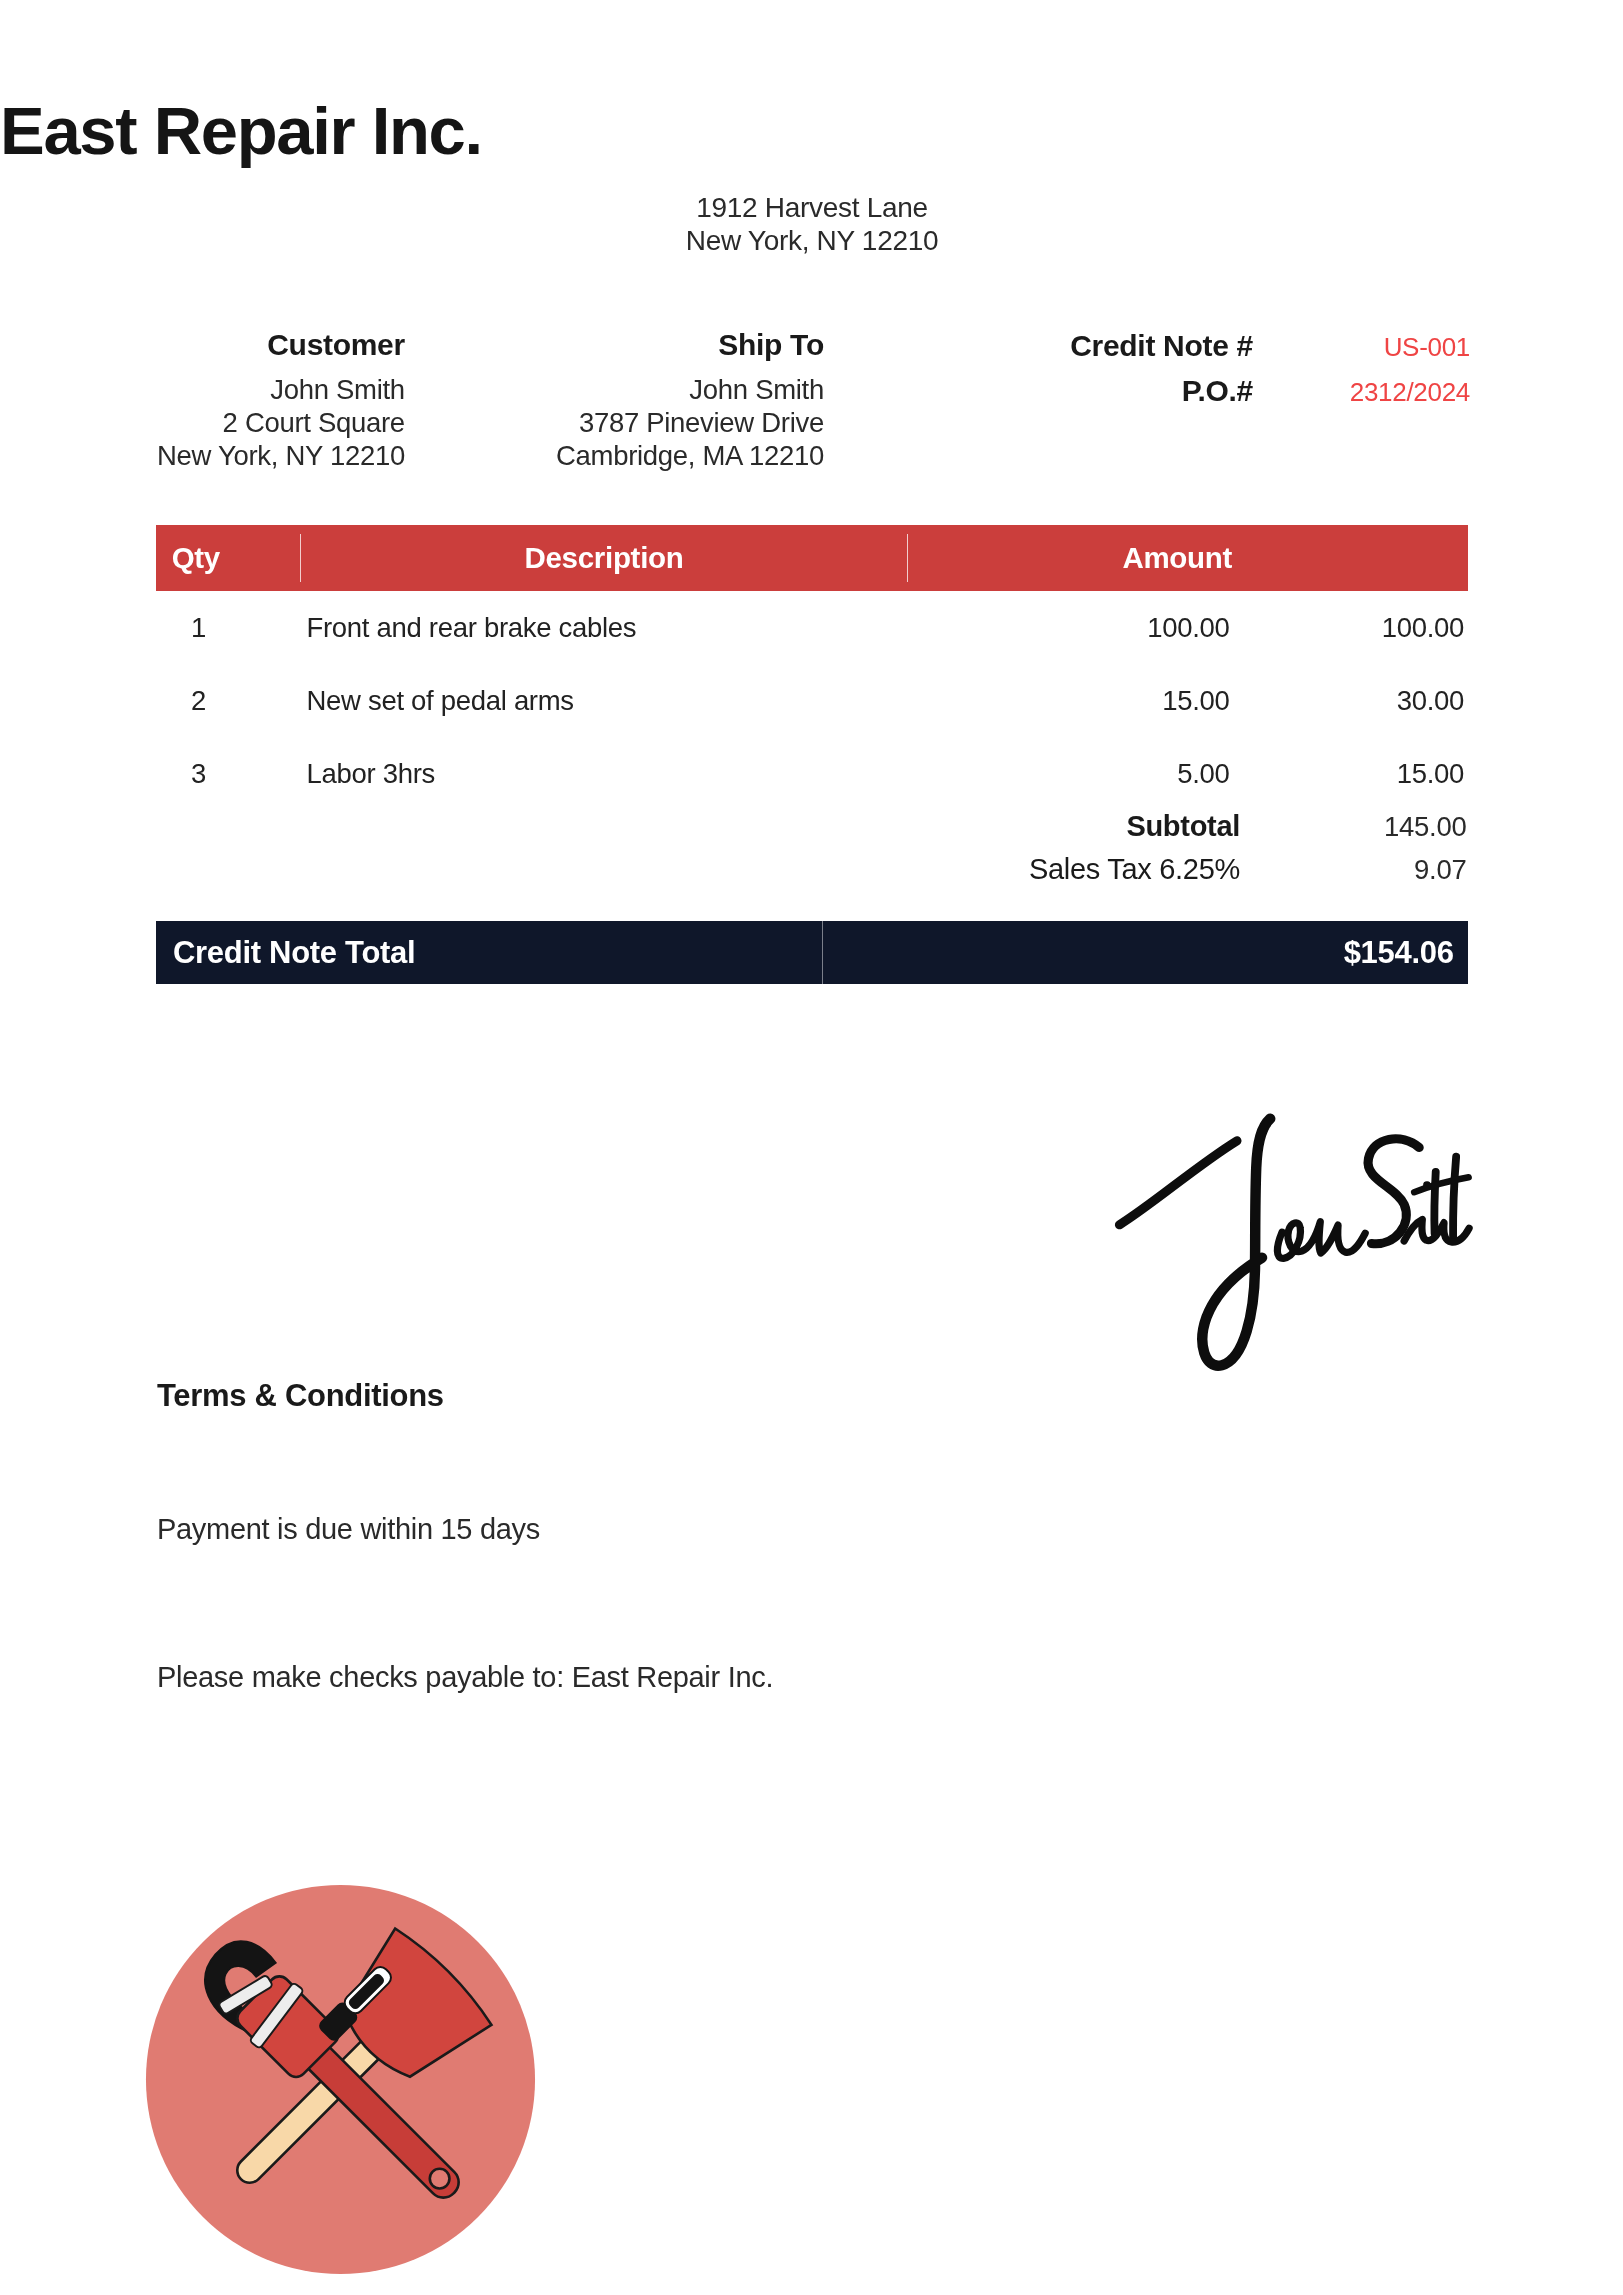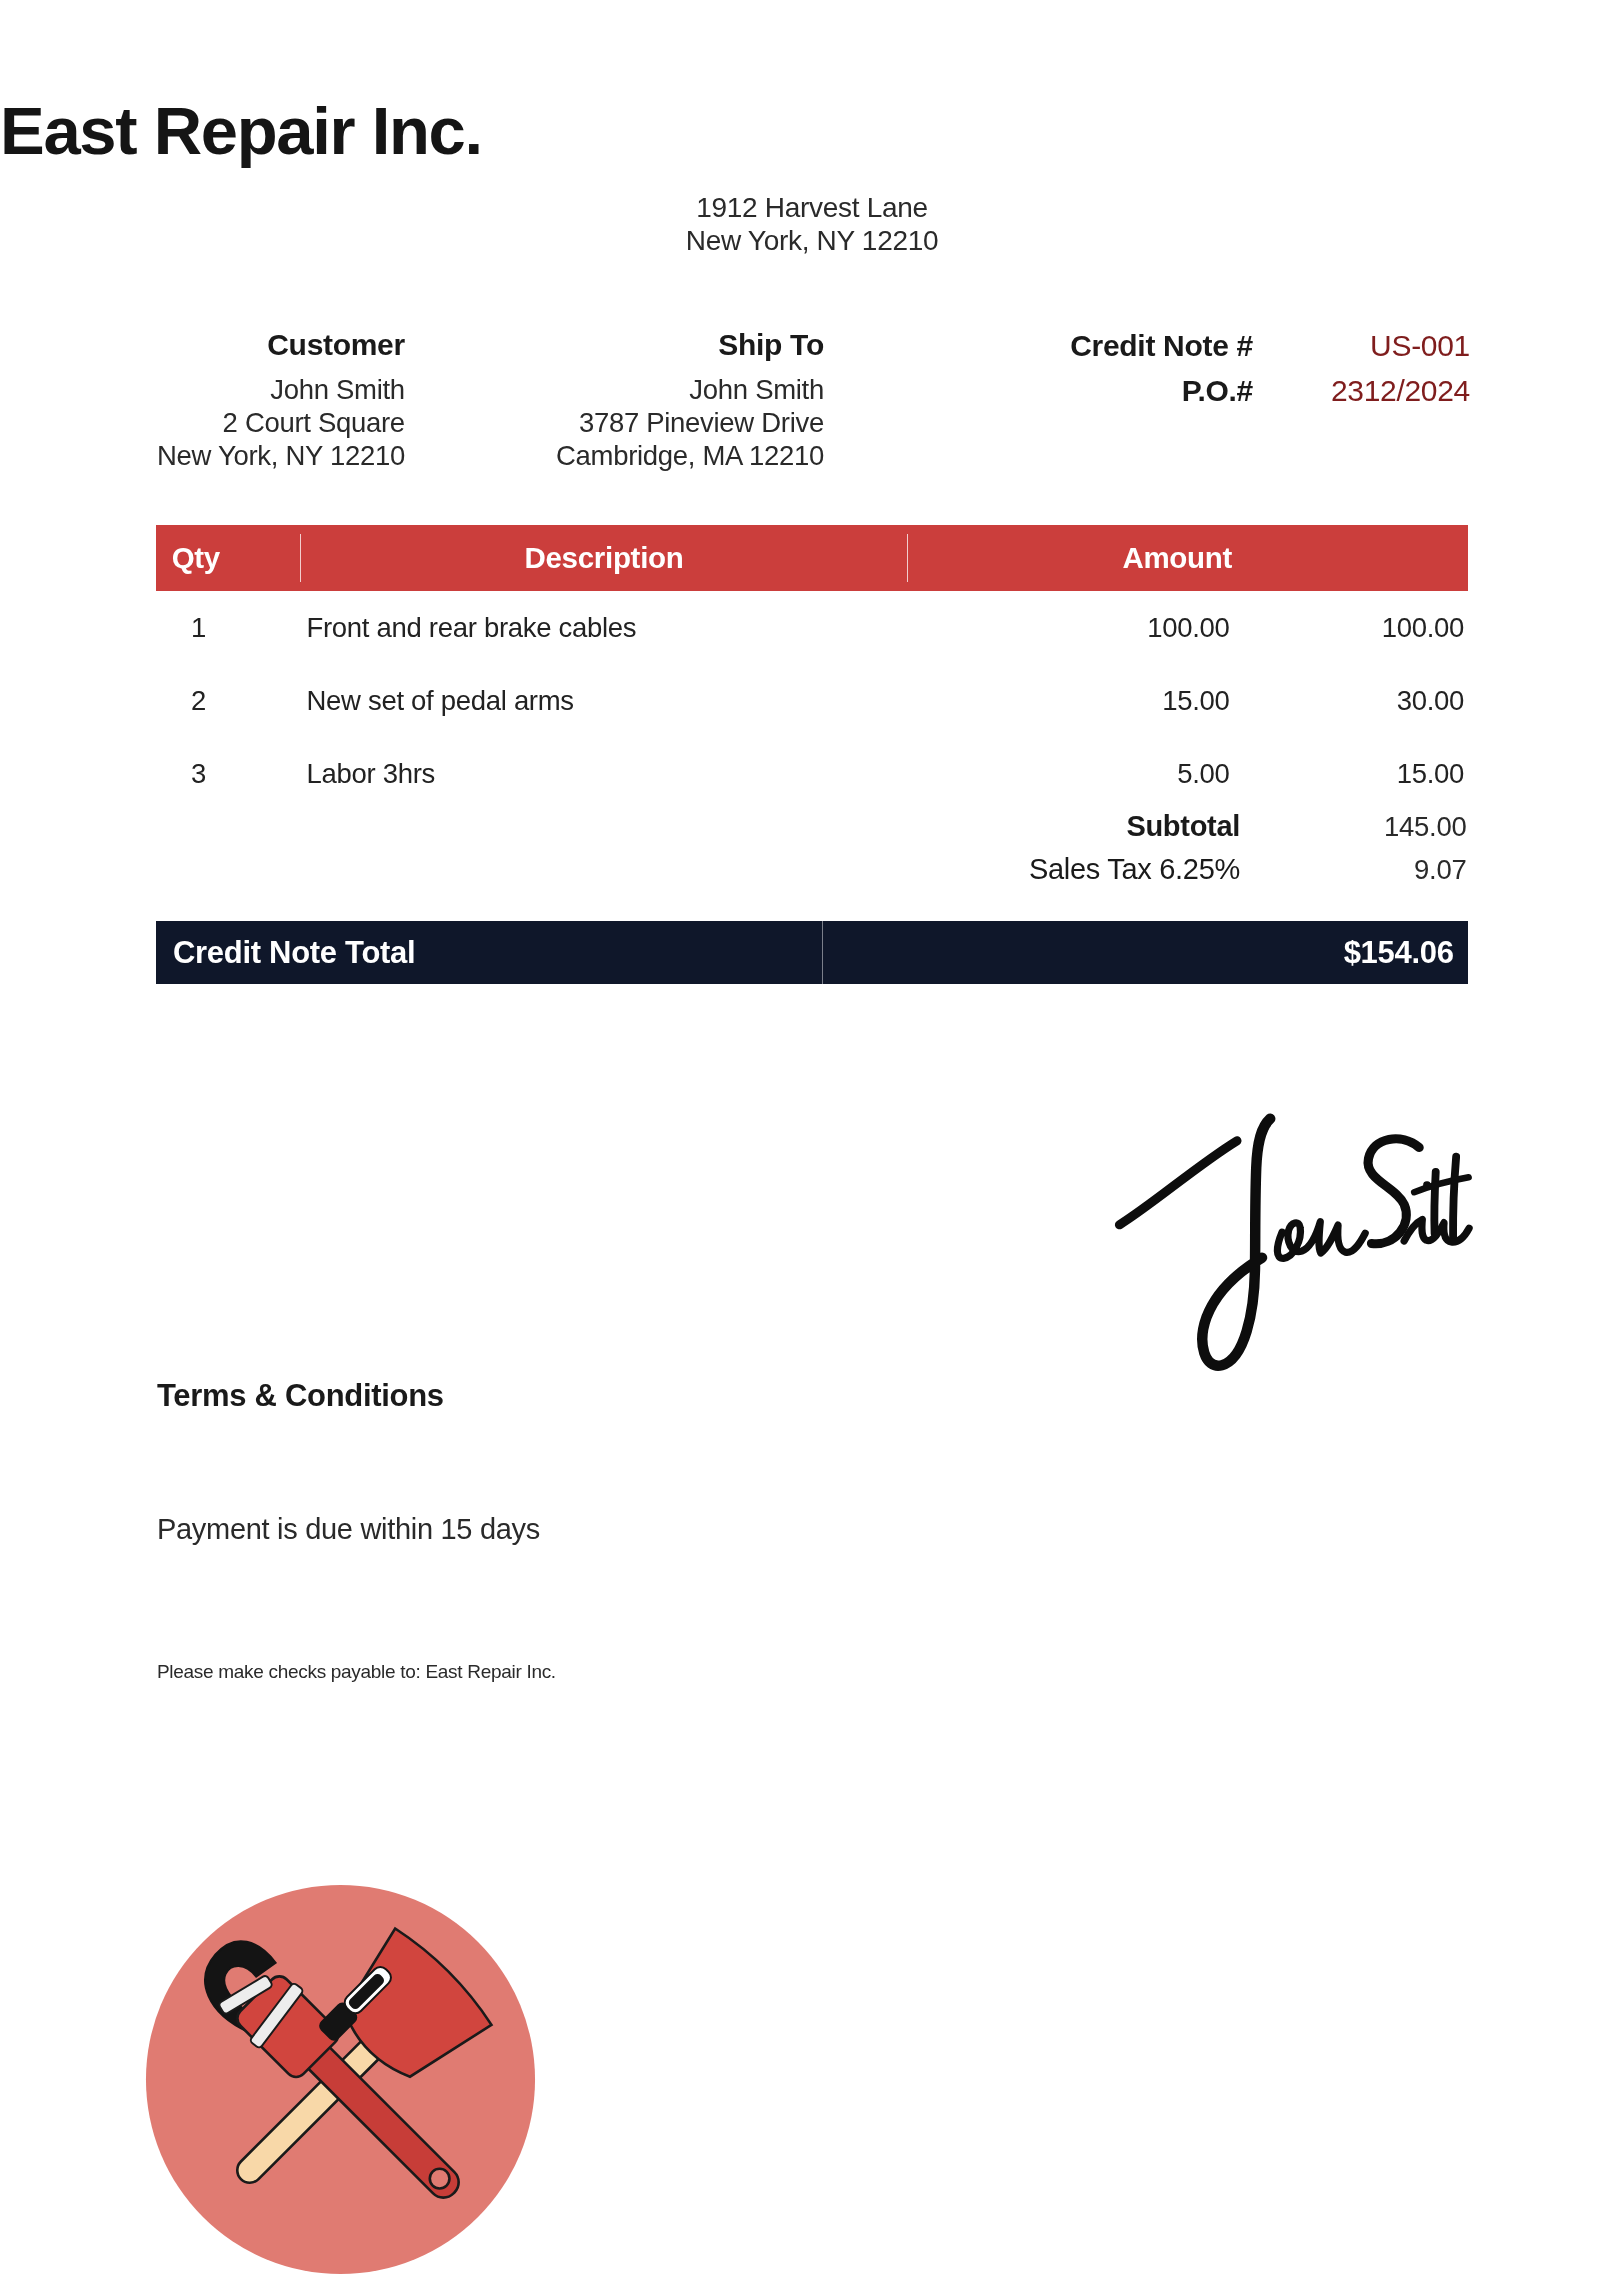--- a/index.html
+++ b/index.html
@@ -24,21 +24,21 @@
   }
   
   .addr-block{position:absolute;top:327px;letter-spacing:-0.3px;text-align:right;}
   .addr-block .block-heading{font-size:30px;font-weight:bold;color:#1a1a1a;line-height:35px;margin-bottom:10.5px;}
   .addr-block .addr-line{font-size:27.5px;line-height:33px;color:#2a2a2a;}
   .customer-block{left:157px;}
   .shipto-block{left:556px;}
   .meta-block{position:absolute;top:329px;left:982px;width:488px;letter-spacing:-0.3px;}
   .meta-row{display:grid;grid-template-columns:271px 217px;align-items:baseline;height:45px;}
   .meta-label{text-align:right;font-size:30px;font-weight:bold;color:#1a1a1a;}
-  .meta-value{text-align:right;font-size:30px;color:#7f1d1d;}
+  .meta-value{text-align:right;font-size:26px;color:#ef4444;}
   
   .items-header{
     position:absolute;left:156px;top:525px;width:1312px;height:66px;
     background:#cb3e3c;display:grid;grid-template-columns:144px 607px 329px 232px;
     align-items:center;color:#fff;font-size:29.5px;font-weight:bold;letter-spacing:-0.3px;
   }
   .items-header .hc{height:48px;display:flex;align-items:center;}
   .items-header .hc+.hc{border-left:1.3px solid rgba(255,255,255,0.75);}
   .hc-qty{padding-left:15.7px;}
   .hc-desc{justify-content:center;}
@@ -68,21 +68,21 @@
     content:"";position:absolute;left:666px;top:0;width:1.3px;height:63px;
     background:rgba(255,255,255,0.45);
   }
   .total-bar-label{padding-left:17px;}
   .total-bar-value{padding-right:14.4px;}
   
   .signature{position:absolute;left:1109px;top:1080px;width:370px;height:314px;transform:rotate(-2deg);}
   
   .terms-heading{position:absolute;left:157px;top:1378px;font-size:31px;font-weight:bold;color:#1a1a1a;letter-spacing:-0.3px;}
   .terms-line1{position:absolute;left:157px;top:1513px;font-size:29px;color:#2a2a2a;letter-spacing:-0.3px;}
-  .terms-line2{position:absolute;left:157px;top:1661px;font-size:19px;color:#2a2a2a;letter-spacing:-0.3px;}
+  .terms-line2{position:absolute;left:157px;top:1661px;font-size:29px;color:#2a2a2a;letter-spacing:-0.3px;}
   
   .logo{position:absolute;left:144px;top:1883px;width:393px;height:393px;}
 </style>
 </head>
 <body>
 
 <div class="page">
 
   <div class="company-name">East Repair Inc.</div>
   <div class="company-address">

